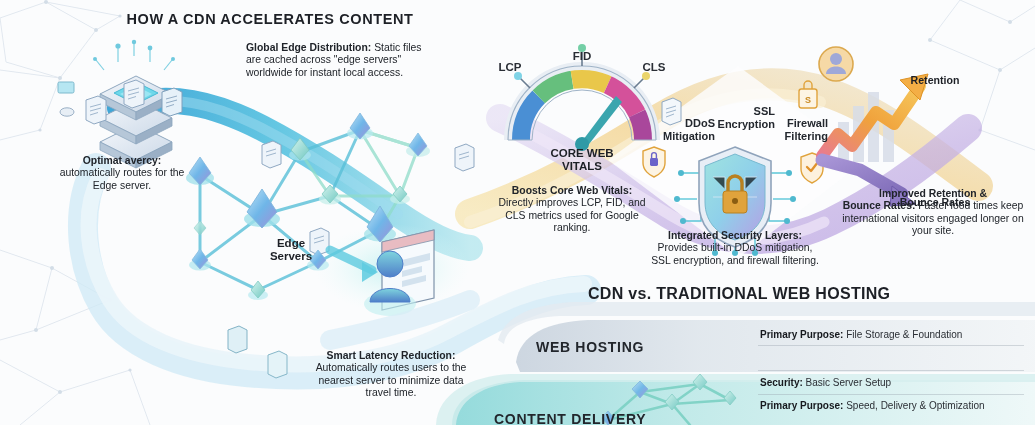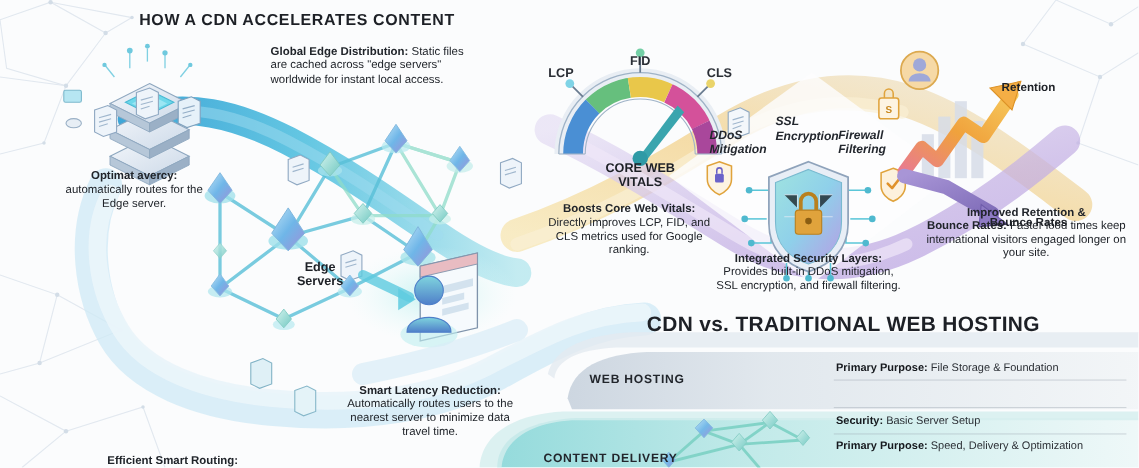--- a/index.html
+++ b/index.html
@@ -11,41 +11,41 @@
   }
   .stage{position:absolute;inset:0;overflow:hidden;}
   .bgsvg{position:absolute;inset:0;width:1035px;height:425px;}
   .abs{position:absolute;}
 
   .sec-title{
     font-size:14.5px;font-weight:bold;letter-spacing:.6px;color:#1d2026;
     text-align:center;white-space:nowrap;
   }
   .cmp-title{
-    font-size:19px;font-weight:bold;letter-spacing:.3px;color:#1d2026;
+    font-size:16px;font-weight:bold;letter-spacing:.3px;color:#1d2026;
     text-align:right;white-space:nowrap;
   }
   .callout{
     font-size:10.4px;line-height:12.3px;text-align:center;color:#20242a;
   }
   .callout b{font-weight:bold;}
   .node-label{
     font-size:11.5px;font-weight:bold;line-height:13px;text-align:center;color:#1d2026;
   }
   .gauge-tick{
     font-size:11.5px;font-weight:bold;color:#2a2e35;text-align:center;white-space:nowrap;
   }
   .sec-lab{
-    font-size:11px;font-weight:bold;line-height:12.5px;text-align:left;color:#23272e;font-style:italic;
+    font-size:11px;font-weight:bold;line-height:12.5px;text-align:right;color:#23272e;
   }
   .arrow-lab{
     font-size:10.6px;font-weight:bold;color:#1d2026;white-space:nowrap;text-align:center;margin-top:29px;
   }
   .band-label{
-    font-size:11px;font-weight:bold;letter-spacing:.7px;color:#22262c;white-space:nowrap;
+    font-size:14px;font-weight:bold;letter-spacing:.7px;color:#22262c;white-space:nowrap;
   }
   .cmp-row{
     font-size:10px;color:#2b2f35;white-space:nowrap;
   }
   .cmp-row b{font-weight:bold;color:#16191e;}
   .cmp-rule{
     position:absolute;height:1px;background:rgba(150,160,172,.38);
   }
   .vitals-cap{
     font-size:11.5px;font-weight:bold;line-height:13px;text-align:center;color:#1d2026;
@@ -541,23 +541,20 @@
   <div class="abs node-label" style="left:250px;top:237px;width:82px;">
     <span>Edge</span><br>
     <span>Servers</span>
   </div>
 
   <div class="abs callout" style="left:305px;top:350px;width:172px;">
     <b>Smart Latency Reduction:</b><br>
     <span>Automatically routes users to the nearest server to minimize data travel time.</span>
   </div>
 
-  <div class="abs callout clip-bot" style="left:62px;top:414px;width:190px;height:11px;">
-    <b>Efficient Smart Routing:</b>
-  </div>
 
   <div class="abs gauge-tick" style="left:488px;top:61px;width:44px;">LCP</div>
   <div class="abs gauge-tick" style="left:560px;top:50px;width:44px;">FID</div>
   <div class="abs gauge-tick" style="left:632px;top:61px;width:44px;">CLS</div>
 
   <div class="abs vitals-cap" style="left:522px;top:147px;width:120px;">
     <span>CORE WEB</span><br>
     <span>VITALS</span>
   </div>
 

